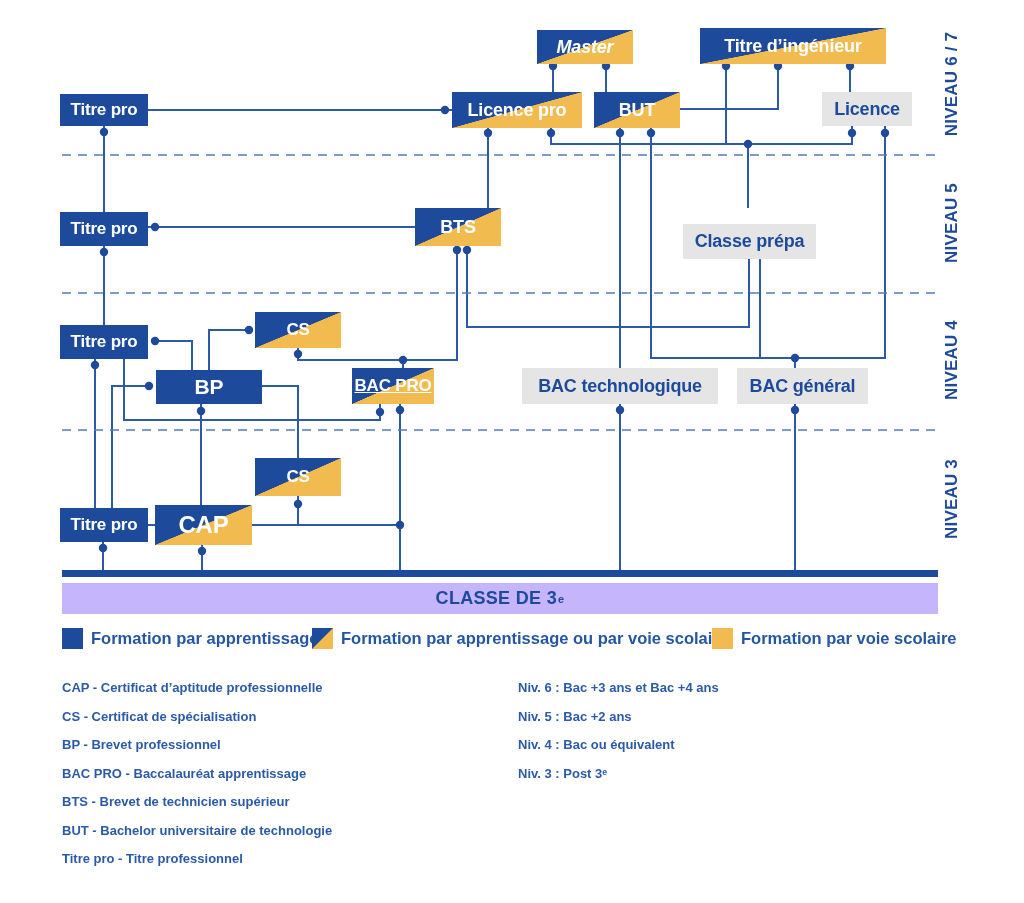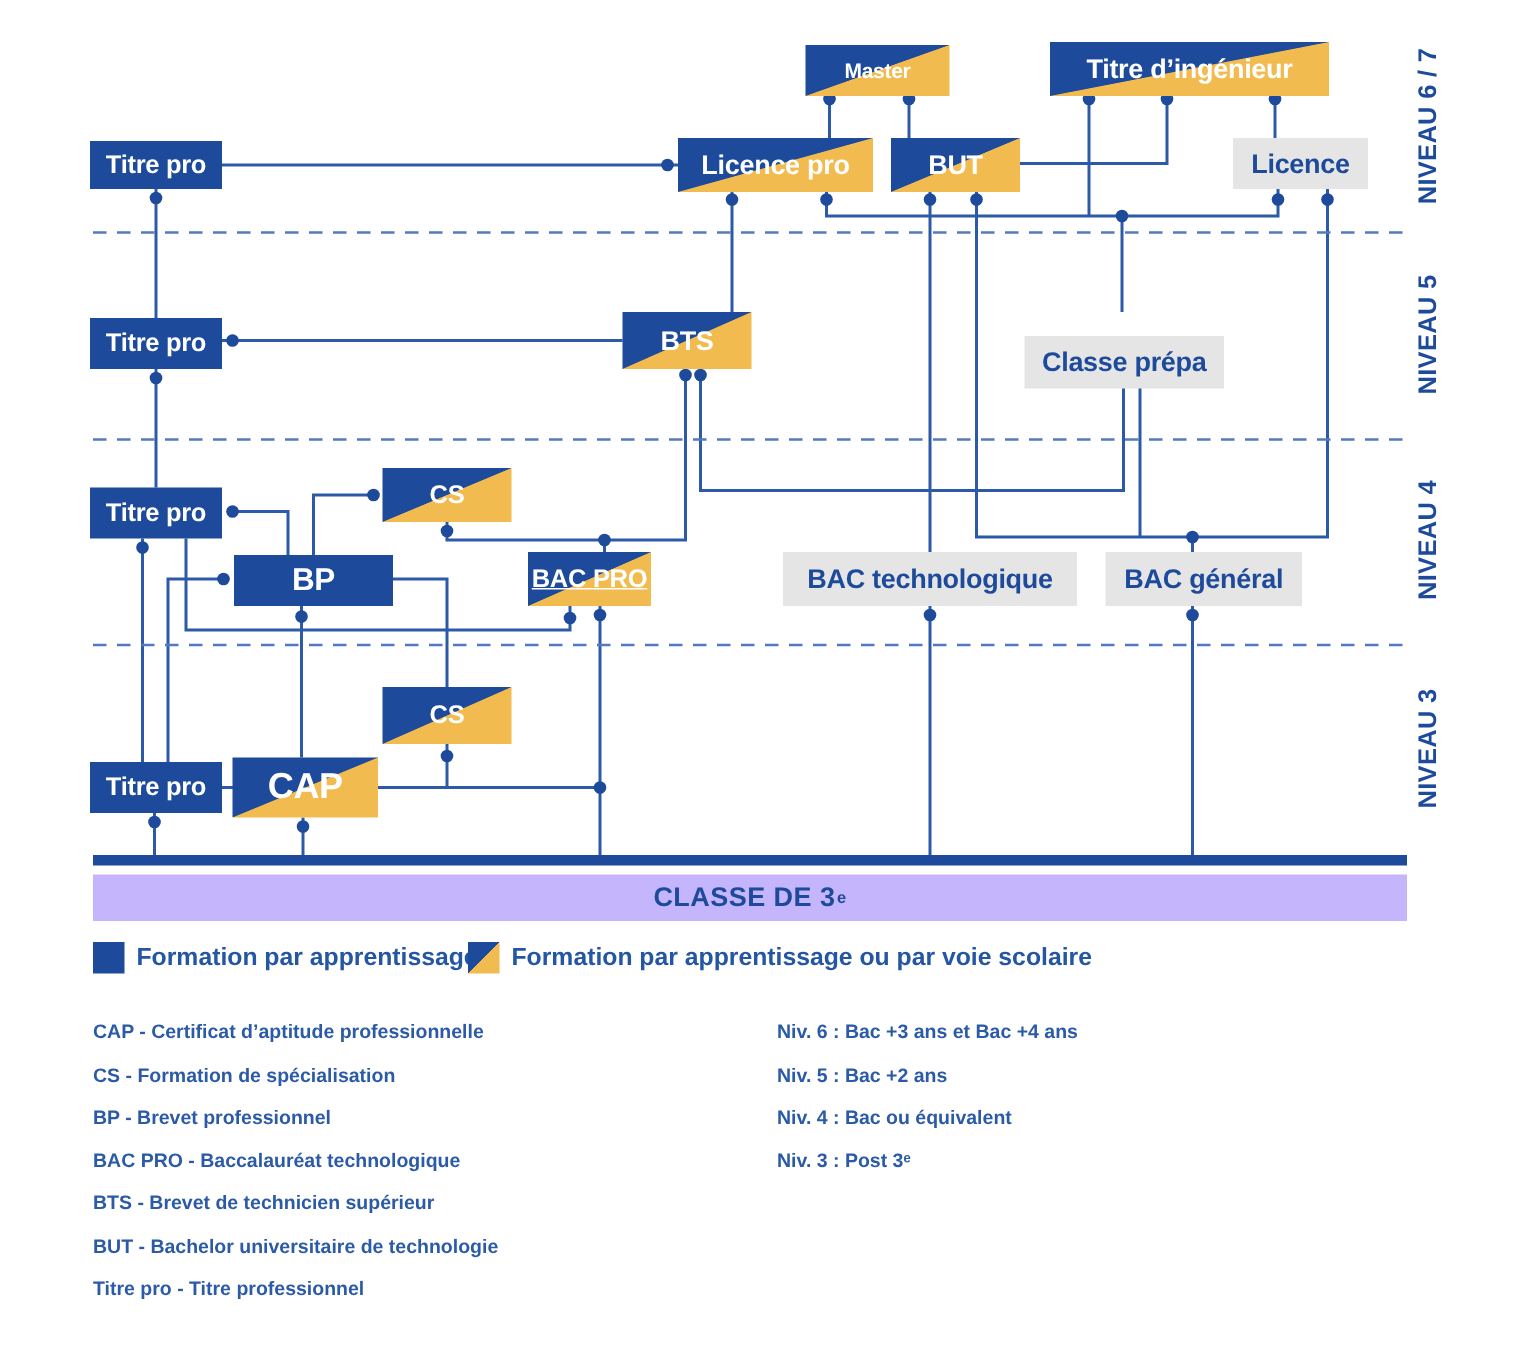--- a/index.html
+++ b/index.html
@@ -103,21 +103,21 @@
       <circle cx="201" cy="411" r="4.2" fill="#1d4a9a"></circle>
       <circle cx="400" cy="410" r="4.2" fill="#1d4a9a"></circle>
       <circle cx="400" cy="525" r="4.2" fill="#1d4a9a"></circle>
       <circle cx="298" cy="504" r="4.2" fill="#1d4a9a"></circle>
       <circle cx="103" cy="548" r="4.2" fill="#1d4a9a"></circle>
       <circle cx="202" cy="551" r="4.2" fill="#1d4a9a"></circle>
       <circle cx="620" cy="410" r="4.2" fill="#1d4a9a"></circle>
       <circle cx="795" cy="410" r="4.2" fill="#1d4a9a"></circle>
     </svg>
   <div id="nodes">
-      <div class="node split" style="left: 537px; top: 30px; width: 96px; height: 34px; font-size: 14px;">Master</div>
+      <div class="node split" style="left: 537px; top: 30px; width: 96px; height: 34px; font-size: 18px; font-style: italic;">Master</div>
       <div class="node split" style="left: 700px; top: 28px; width: 186px; height: 36px; font-size: 18px;">Titre d’ingénieur</div>
       <div class="node blue" style="left: 60px; top: 94px; width: 88px; height: 32px; font-size: 17px;">Titre pro</div>
       <div class="node split" style="left: 452px; top: 92px; width: 130px; height: 36px; font-size: 18px;">Licence pro</div>
       <div class="node split" style="left: 594px; top: 92px; width: 86px; height: 36px; font-size: 18px;">BUT</div>
       <div class="node yellow" style="left: 822px; top: 92px; width: 90px; height: 34px; font-size: 18px;">Licence</div>
       <div class="node blue" style="left: 60px; top: 212px; width: 88px; height: 34px; font-size: 17px;">Titre pro</div>
       <div class="node split" style="left: 415px; top: 208px; width: 86px; height: 38px; font-size: 18px;">BTS</div>
       <div class="node yellow" style="left: 683px; top: 208px; width: 133px; height: 35px; font-size: 18px; margin-top: 16px;">Classe prépa</div>
       <div class="node blue" style="left: 60px; top: 325px; width: 88px; height: 34px; font-size: 17px;">Titre pro</div>
       <div class="node split" style="left: 255px; top: 312px; width: 86px; height: 36px; font-size: 17px;">CS</div>
@@ -142,26 +142,30 @@
   </div>
   <div id="legend">
       <div class="legend-item" style="left: 62px;">
         <span class="legend-swatch blue"></span>
         <span class="legend-label">Formation par apprentissage</span>
       </div>
       <div class="legend-item" style="left: 312px;">
         <span class="legend-swatch split"></span>
         <span class="legend-label">Formation par apprentissage ou par voie scolaire</span>
       </div>
+      <div class="legend-item" style="left: 712px;">
+        <span class="legend-swatch yellow"></span>
+        <span class="legend-label">Formation par voie scolaire</span>
+      </div>
     </div>
   <div id="glossary-left" class="glossary">
       <p>CAP - Certificat d’aptitude professionnelle</p>
-      <p>CS  - Formation de spécialisation</p>
+      <p>CS  - Certificat de spécialisation</p>
       <p>BP - Brevet professionnel</p>
-      <p>BAC PRO - Baccalauréat technologique</p>
+      <p>BAC PRO - Baccalauréat apprentissage</p>
       <p>BTS - Brevet de technicien supérieur</p>
       <p>BUT - Bachelor universitaire de technologie</p>
       <p>Titre pro - Titre professionnel</p>
     </div>
   <div id="glossary-right" class="glossary">
       <p>Niv. 6 : Bac +3 ans et Bac +4 ans</p>
       <p>Niv. 5 : Bac +2 ans</p>
       <p>Niv. 4 : Bac ou équivalent</p>
       <p>Niv. 3 : Post 3ᵉ</p>
     </div>

